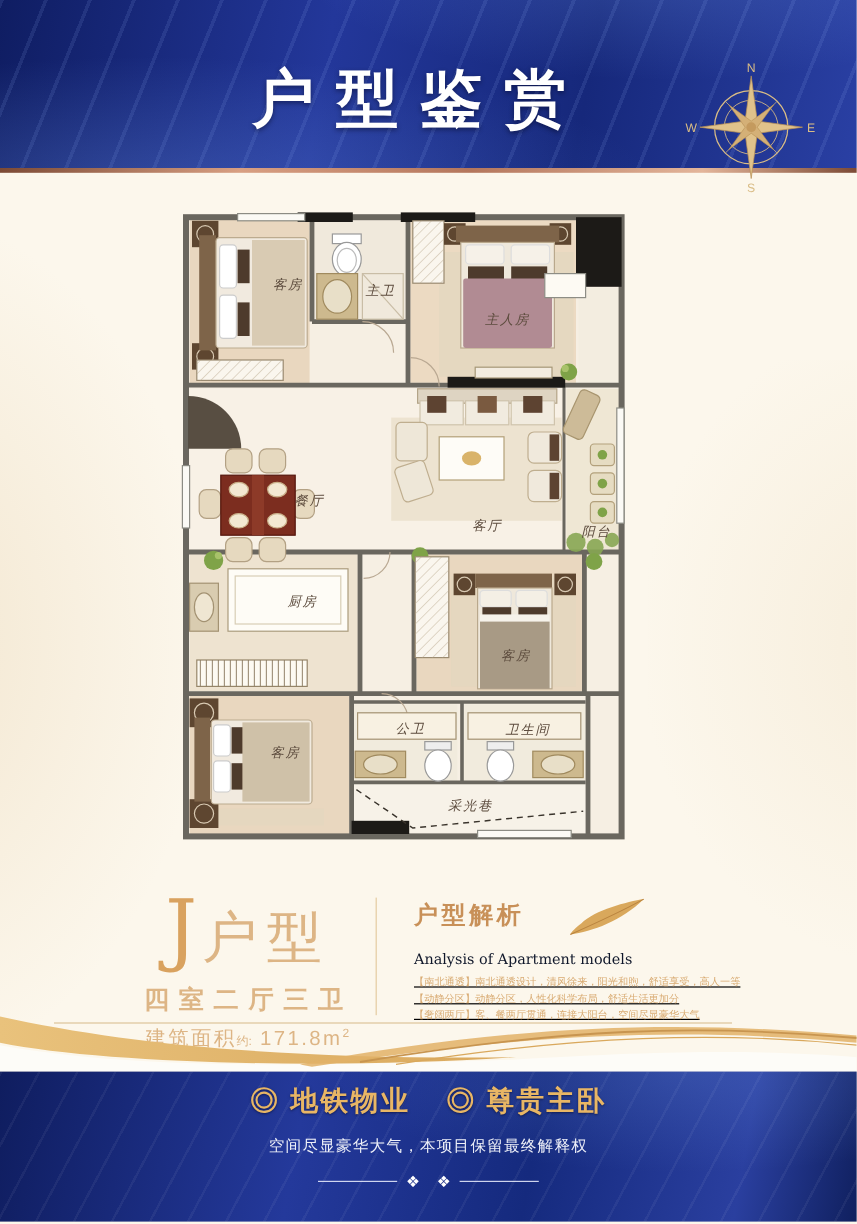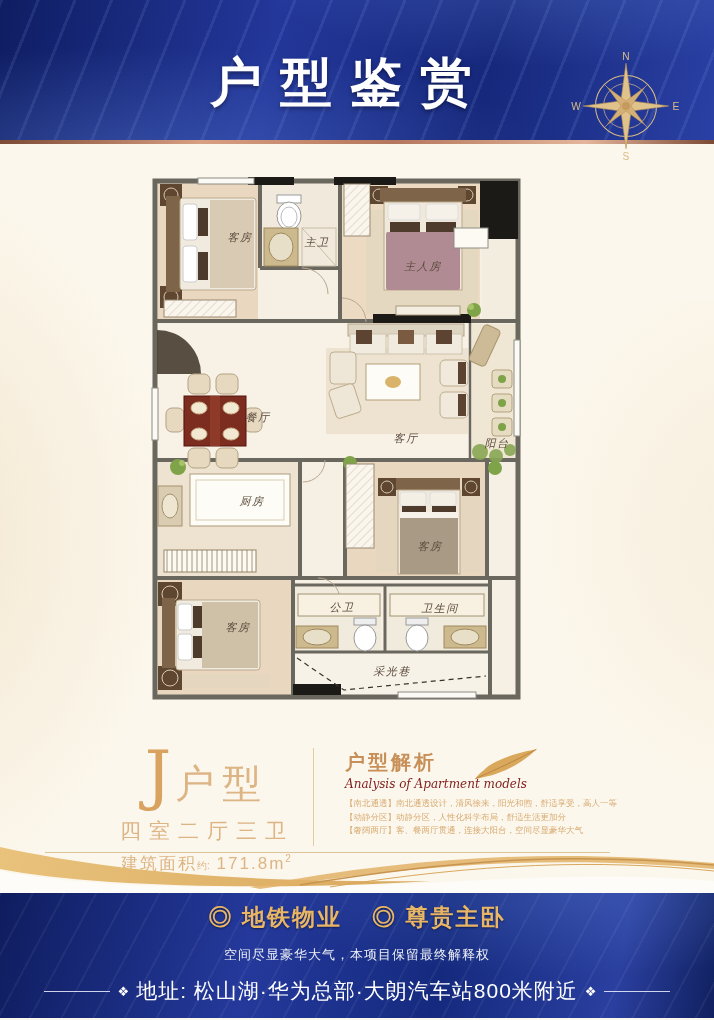--- a/index.html
+++ b/index.html
@@ -28,36 +28,36 @@
     background:radial-gradient(360px 420px at 130% 45%, rgba(232,212,176,.28), transparent 65%);}
 
   
   .floorplan{position:absolute;top:176px;left:148px;width:374px;height:528px;}
   .room-label{font-family:"DejaVu Serif",serif;font-style:italic;font-size:11px;
     fill:#5d4c3e;letter-spacing:1.5px;text-anchor:middle;}
 
   
   .unit{position:absolute;top:744px;left:100px;width:214px;text-align:center;color:#dcb17c;}
   .unit-letter{font-family:"DejaVu Serif",serif;font-size:66px;line-height:62px;color:#d9a25f;}
-  .unit-suffix{font-size:39px;color:#ddb585;letter-spacing:8px;margin-left:4px;}
-  .unit-rooms{margin-top:6px;font-size:21px;letter-spacing:8px;color:#ddb585;}
+  .unit-suffix{font-size:46px;color:#ddb585;letter-spacing:8px;margin-left:4px;}
+  .unit-rooms{margin-top:6px;font-size:21px;letter-spacing:8px;color:#ddb585;font-weight:bold;}
   .unit-area{margin-top:7px;font-size:17px;letter-spacing:2px;color:#ddb585;}
   .unit-area .approx{font-size:10px;letter-spacing:0;}
   .unit-area sup{font-size:10px;}
 
   .divider{position:absolute;top:748px;left:313px;width:1px;height:98px;background:#e4cba1;}
   .gold-rule{position:absolute;top:852px;left:45px;width:565px;height:1px;background:#ddc399;}
 
   
   .analysis{position:absolute;top:749px;left:345px;width:252px;}
   .analysis-title{font-family:Liberation Mono, monospace;font-size:20px;color:#c89058;
     letter-spacing:3px;font-weight:bold;}
-  .analysis-sub{font-family:"DejaVu Serif",serif;font-style:italic;font-size:12px;
-    color:#7f1d1d;margin-top:1px;}
-  .analysis-items{margin-top:6px;}
+  .analysis-sub{font-family:"DejaVu Serif",serif;font-size:12px;
+    color:#0f172a;margin-top:16px;}
+  .analysis-items{margin-top:6px;text-decoration:underline;}
   .analysis-item{font-size:8.5px;color:#d9ac74;line-height:13.5px;white-space:nowrap;}
   .feather{position:absolute;left:118px;top:-2px;width:88px;height:34px;}
 
   
   .wave{position:absolute;top:835px;left:0;width:714px;height:58px;}
 
   
   .footer{position:absolute;top:893px;left:0;width:714px;height:125px;
     background:
       radial-gradient(500px 140px at 80% 0%, rgba(120,160,240,.22), transparent 60%),
@@ -390,17 +390,16 @@
   <div class="highlights">
     <span class="highlight">◎ 地铁物业</span>
     <span class="highlight">◎ 尊贵主卧</span>
   </div>
   <div class="disclaimer">
     <span>空间尽显豪华大气，本项目保留最终解释权</span>
   </div>
   <div class="address-row">
     <span class="addr-line"></span>
     <span class="ornament">❖</span>
-    <span class="address">地址: 松山湖·华为总部·大朗汽车站800米附近</span>
     <span class="ornament">❖</span>
     <span class="addr-line"></span>
   </div>
 </div>
 
 </body></html>

